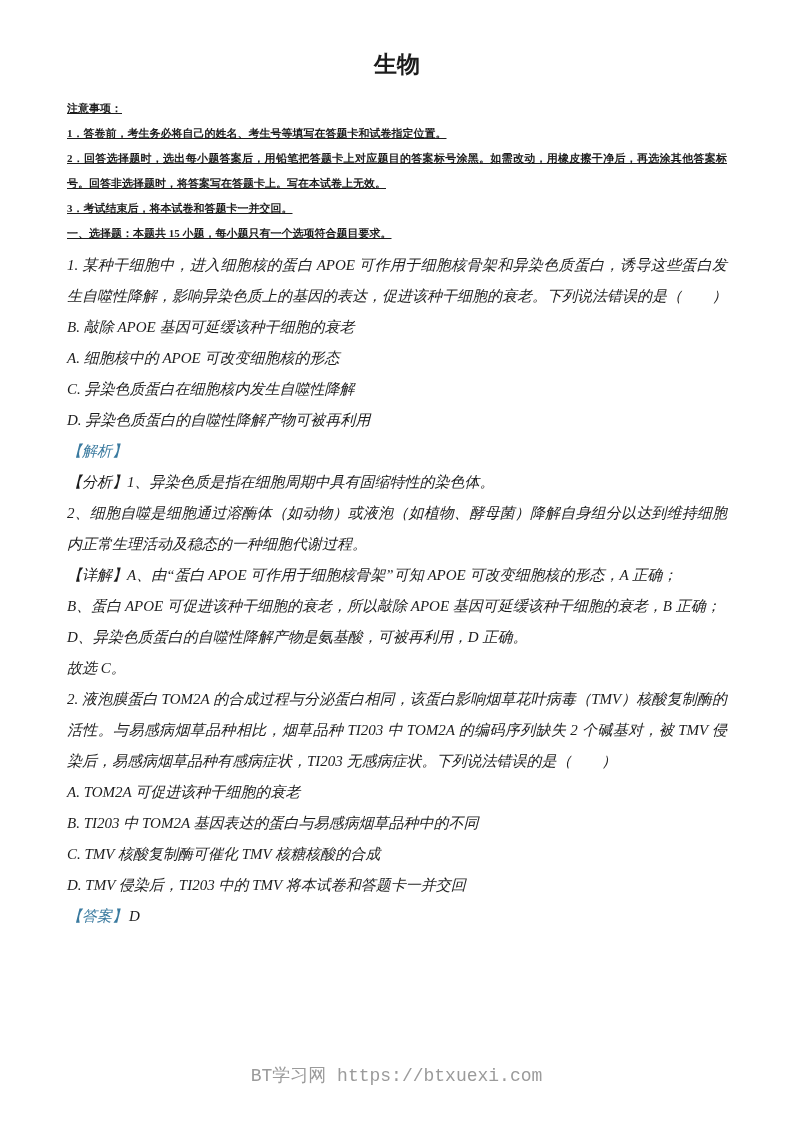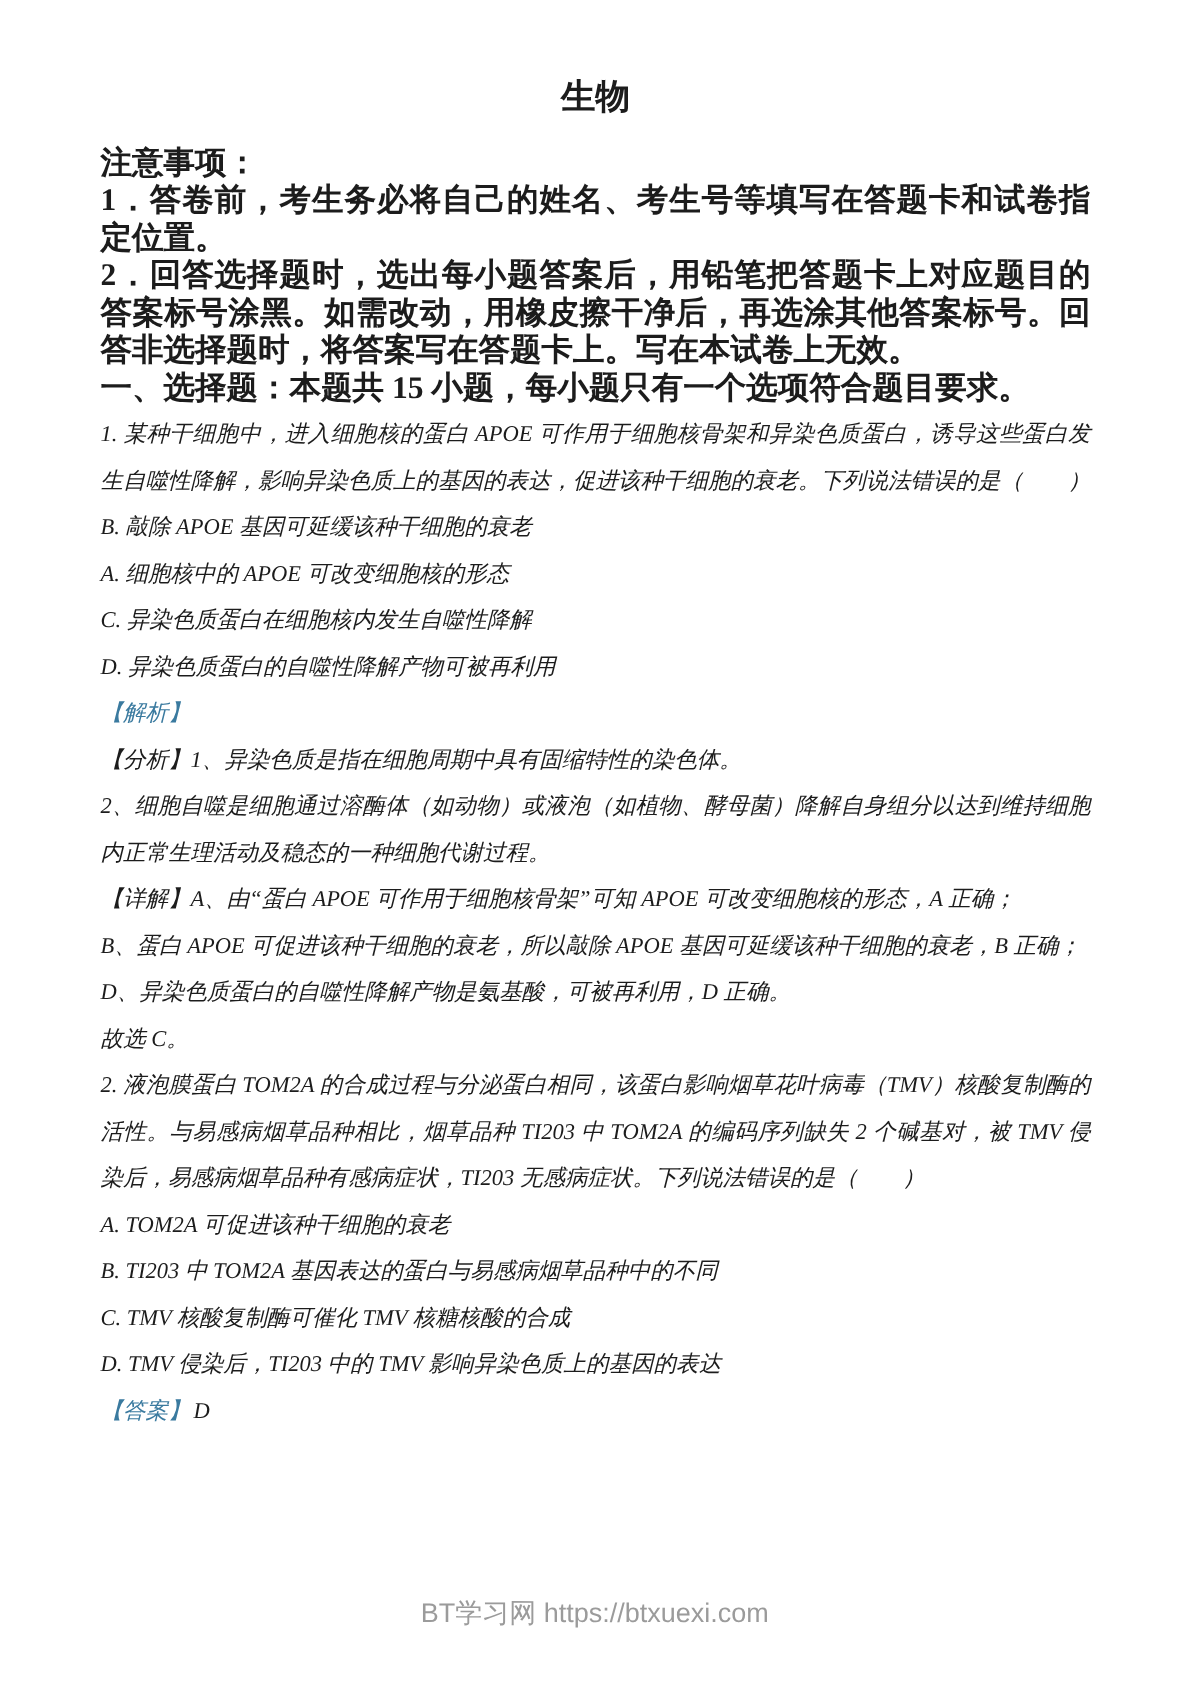--- a/index.html
+++ b/index.html
@@ -15,54 +15,56 @@
   .doc-title {
     text-align: center;
     font-size: 23px;
     font-weight: bold;
     margin: 0 0 16px 0;
     line-height: 30px;
   }
   .notice p {
     margin: 0;
     font-weight: bold;
-    font-size: 21px;
+    font-size: 11px;
     line-height: 25px;
     text-align: justify;
+    text-decoration: underline;
   }
   .qbody { margin-top: 4px; font-style: italic; }
   .qbody p {
     margin: 0;
     font-size: 15px;
     line-height: 31px;
     text-align: justify;
   }
   .blue { color: #3a7a9f; }
   .ans-val { margin-left: 2px; }
   .footer {
     position: absolute;
     left: 0; right: 0;
     top: 1063px;
     text-align: center;
-    font-family: Liberation Sans, sans-serif;
+    font-family: Liberation Mono, monospace;
     font-size: 18px;
     color: #9b9b9b;
   }
 </style>
 </head>
 <body>
 
 <div class="page">
 
   <h1 class="doc-title">生物</h1>
 
   <div class="notice">
     <p>注意事项：</p>
     <p>1．答卷前，考生务必将自己的姓名、考生号等填写在答题卡和试卷指定位置。</p>
     <p>2．回答选择题时，选出每小题答案后，用铅笔把答题卡上对应题目的答案标号涂黑。如需改动，用橡皮擦干净后，再选涂其他答案标号。回答非选择题时，将答案写在答题卡上。写在本试卷上无效。</p>
+    <p>3．考试结束后，将本试卷和答题卡一并交回。</p>
     <p>一、选择题：本题共 15 小题，每小题只有一个选项符合题目要求。</p>
   </div>
 
   <div class="qbody">
 
     <p>1. 某种干细胞中，进入细胞核的蛋白 APOE 可作用于细胞核骨架和异染色质蛋白，诱导这些蛋白发生自噬性降解，影响异染色质上的基因的表达，促进该种干细胞的衰老。下列说法错误的是（　　）</p>
     <p>B. 敲除 APOE 基因可延缓该种干细胞的衰老</p>
     <p>A. 细胞核中的 APOE 可改变细胞核的形态</p>
     <p>C. 异染色质蛋白在细胞核内发生自噬性降解</p>
     <p>D. 异染色质蛋白的自噬性降解产物可被再利用</p>
@@ -81,21 +83,21 @@
       <span>【详解】</span><span>A、由“蛋白 APOE 可作用于细胞核骨架”可知 APOE 可改变细胞核的形态，A 正确；</span>
     </p>
     <p>B、蛋白 APOE 可促进该种干细胞的衰老，所以敲除 APOE 基因可延缓该种干细胞的衰老，B 正确；</p>
     <p>D、异染色质蛋白的自噬性降解产物是氨基酸，可被再利用，D 正确。</p>
     <p>故选 C。</p>
 
     <p>2. 液泡膜蛋白 TOM2A 的合成过程与分泌蛋白相同，该蛋白影响烟草花叶病毒（TMV）核酸复制酶的活性。与易感病烟草品种相比，烟草品种 TI203 中 TOM2A 的编码序列缺失 2 个碱基对，被 TMV 侵染后，易感病烟草品种有感病症状，TI203 无感病症状。下列说法错误的是（　　）</p>
     <p>A. TOM2A 可促进该种干细胞的衰老</p>
     <p>B. TI203 中 TOM2A 基因表达的蛋白与易感病烟草品种中的不同</p>
     <p>C. TMV 核酸复制酶可催化 TMV 核糖核酸的合成</p>
-    <p>D. TMV 侵染后，TI203 中的 TMV 影响异染色质上的基因的表达</p>
+    <p>D. TMV 侵染后，TI203 中的 TMV 将本试卷和答题卡一并交回</p>
 
     <p>
       <span class="blue">【答案】</span><span class="ans-val">D</span>
     </p>
 
   </div>
 </div>
 
 <div class="footer">BT学习网 https://btxuexi.com</div>
 

